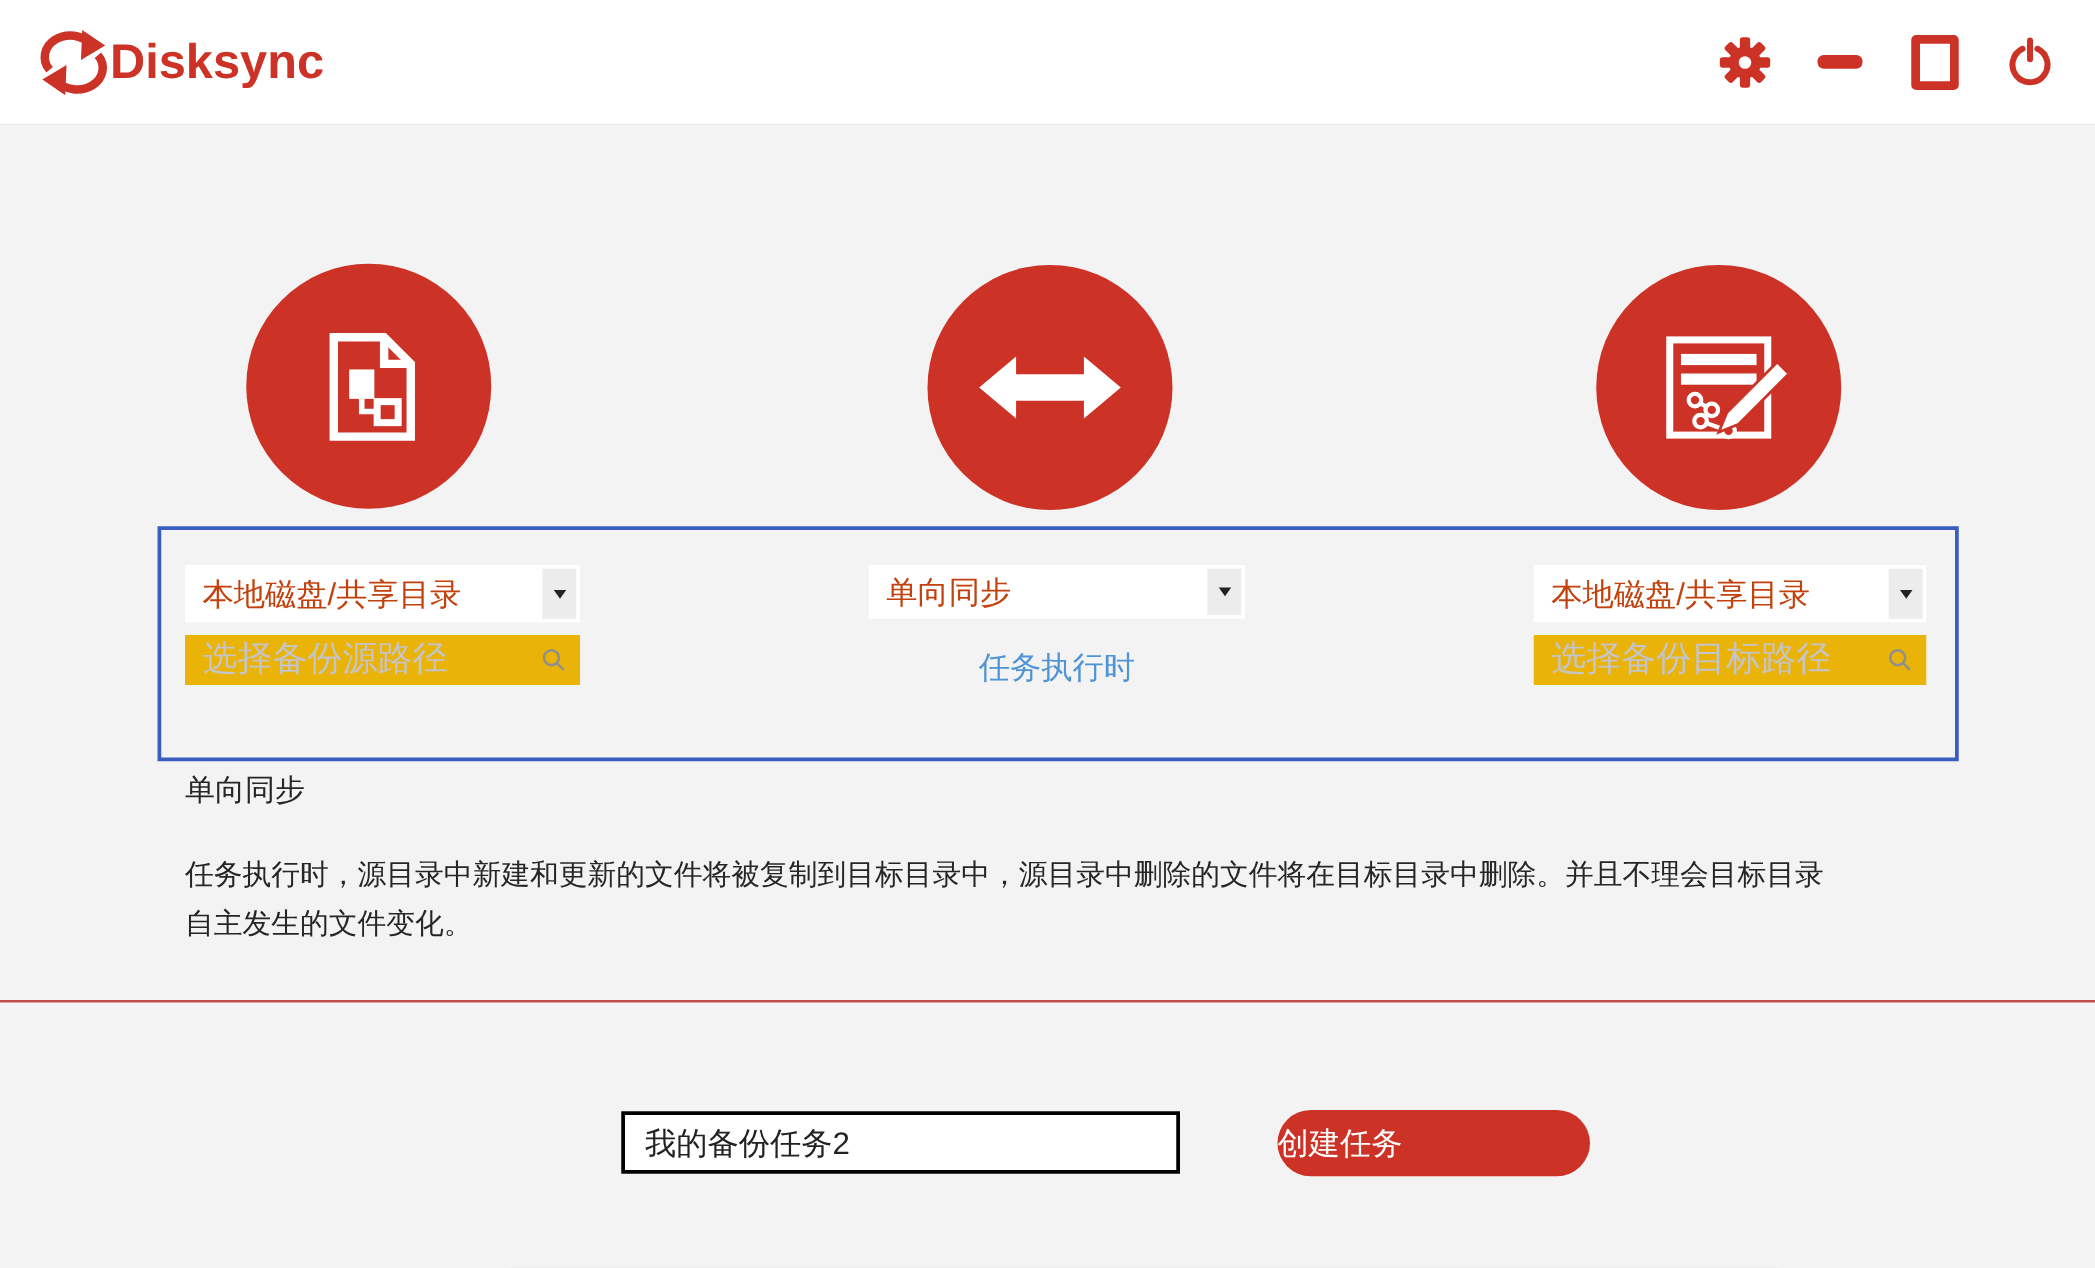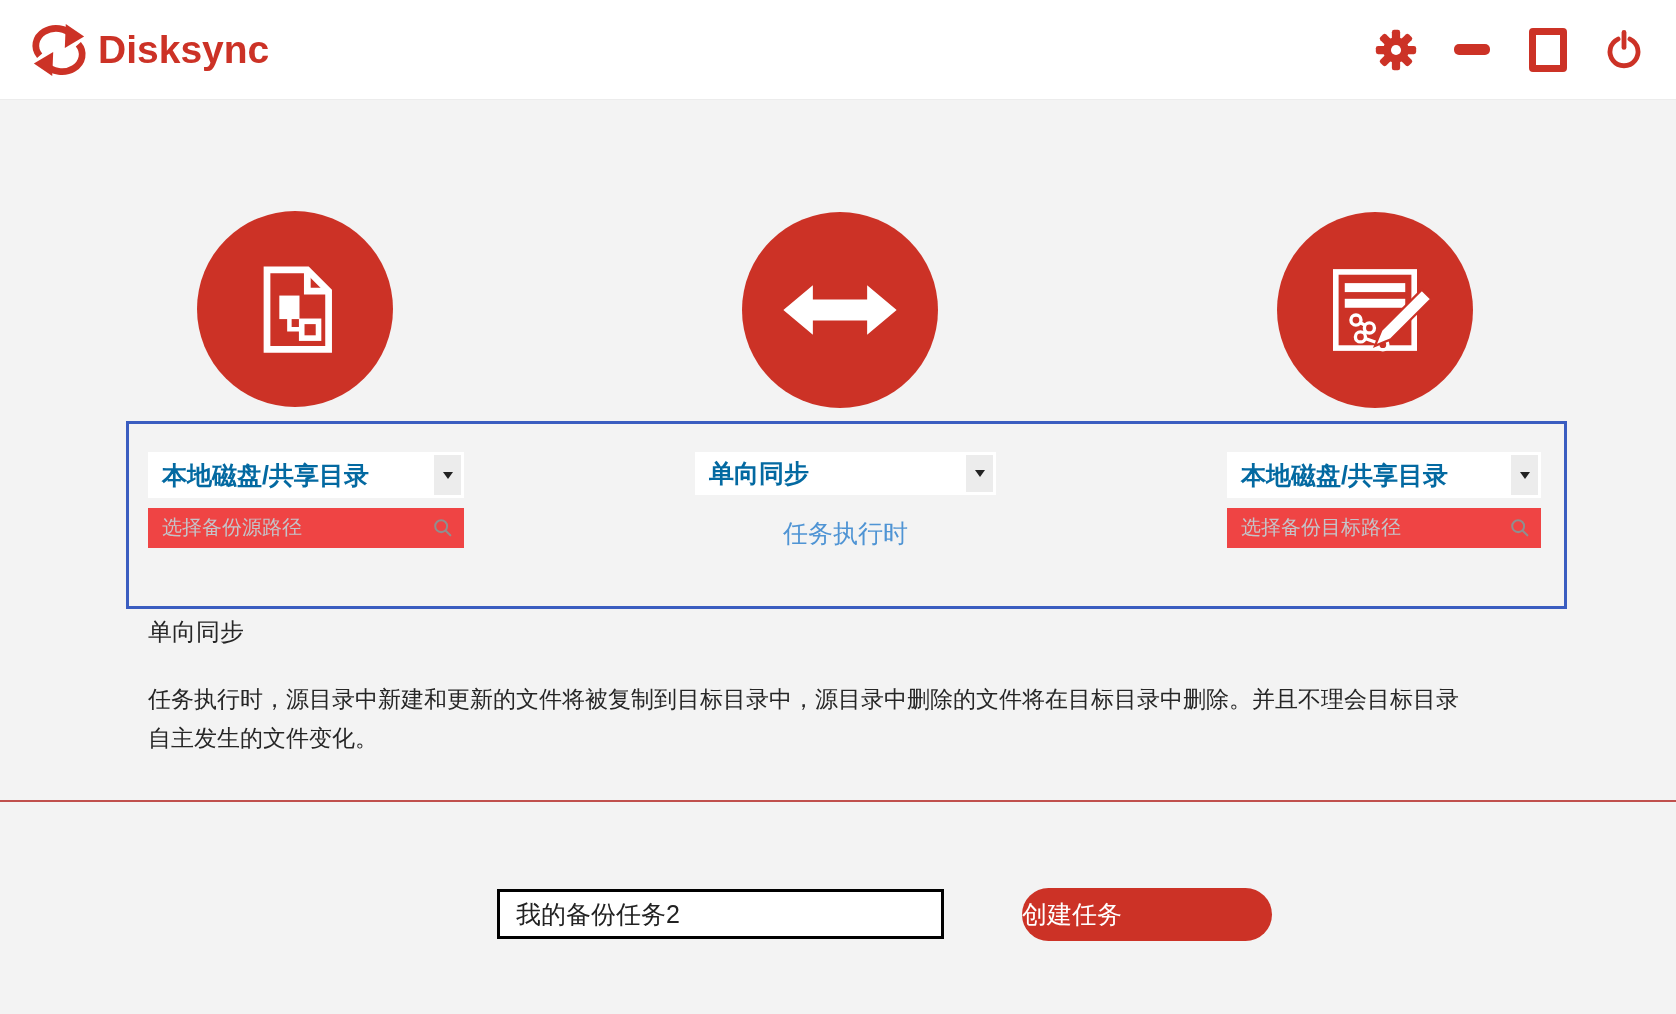--- a/index.html
+++ b/index.html
@@ -17,21 +17,21 @@
   .header{
     position:absolute;left:0;top:0;width:1676px;height:100px;
     background:#ffffff;
     border-bottom:1px solid #ececec;
     display:flex;align-items:center;
     box-sizing:border-box;
     padding:0 30px;
   }
   .logo-icon{width:58px;height:58px;flex:0 0 auto;}
   .brand{
-    margin-left:10px;
+    margin-left:0;
     font-size:39px;font-weight:bold;
     color:#cc3226;
     letter-spacing:0px;
   }
   .app-title{
     margin-left:20px;
     font-size:31px;
     color:#1d1d1d;
   }
   .header-spacer{flex:1;}
@@ -56,21 +56,21 @@
   
   .config-box{
     position:absolute;left:126px;top:421px;width:1441px;height:188px;
     border:3px solid #3a5dc0;box-sizing:border-box;
   }
   
   .dd{
     position:absolute;height:46px;background:#ffffff;
     display:flex;align-items:center;
     padding-left:14px;box-sizing:border-box;
-    font-size:25px;font-weight:700;color:#0369a1;
+    font-size:25px;font-weight:400;color:#c2410c;
     cursor:pointer;
   }
   .dd-arrow{
     position:absolute;right:3px;top:3px;bottom:3px;width:27px;
     background:#ececec;
     display:flex;align-items:center;justify-content:center;
   }
   .dd-arrow i{
     display:block;width:0;height:0;
     border-left:5px solid transparent;border-right:5px solid transparent;
@@ -78,24 +78,24 @@
   }
   #dd-source{left:148px;top:452px;width:316px;}
   #dd-mode{left:695px;top:452px;width:301px;height:43px;}
   #dd-target{left:1227px;top:452px;width:314px;}
   
   .path-wrap{position:absolute;height:40px;}
   #path-source{left:148px;top:508px;width:316px;}
   #path-target{left:1227px;top:508px;width:314px;}
   .path-wrap input{
     width:100%;height:100%;box-sizing:border-box;
-    border:none;outline:none;background:#ef4444;
+    border:none;outline:none;background:#eab308;
     padding:0 40px 0 14px;
-    font-size:20px;color:#333;
-    font-family:Liberation Mono, monospace;
+    font-size:28px;color:#333;
+    font-family:Liberation Serif, serif;
   }
   .path-wrap input::placeholder{color:#c4c4c9;}
   .path-wrap .mag{
     position:absolute;right:10px;top:9px;width:22px;height:22px;pointer-events:none;
   }
   .advanced-link{
     position:absolute;left:695px;top:517px;width:301px;
     text-align:center;
     font-size:25px;color:#4f94d4;
     cursor:pointer;

